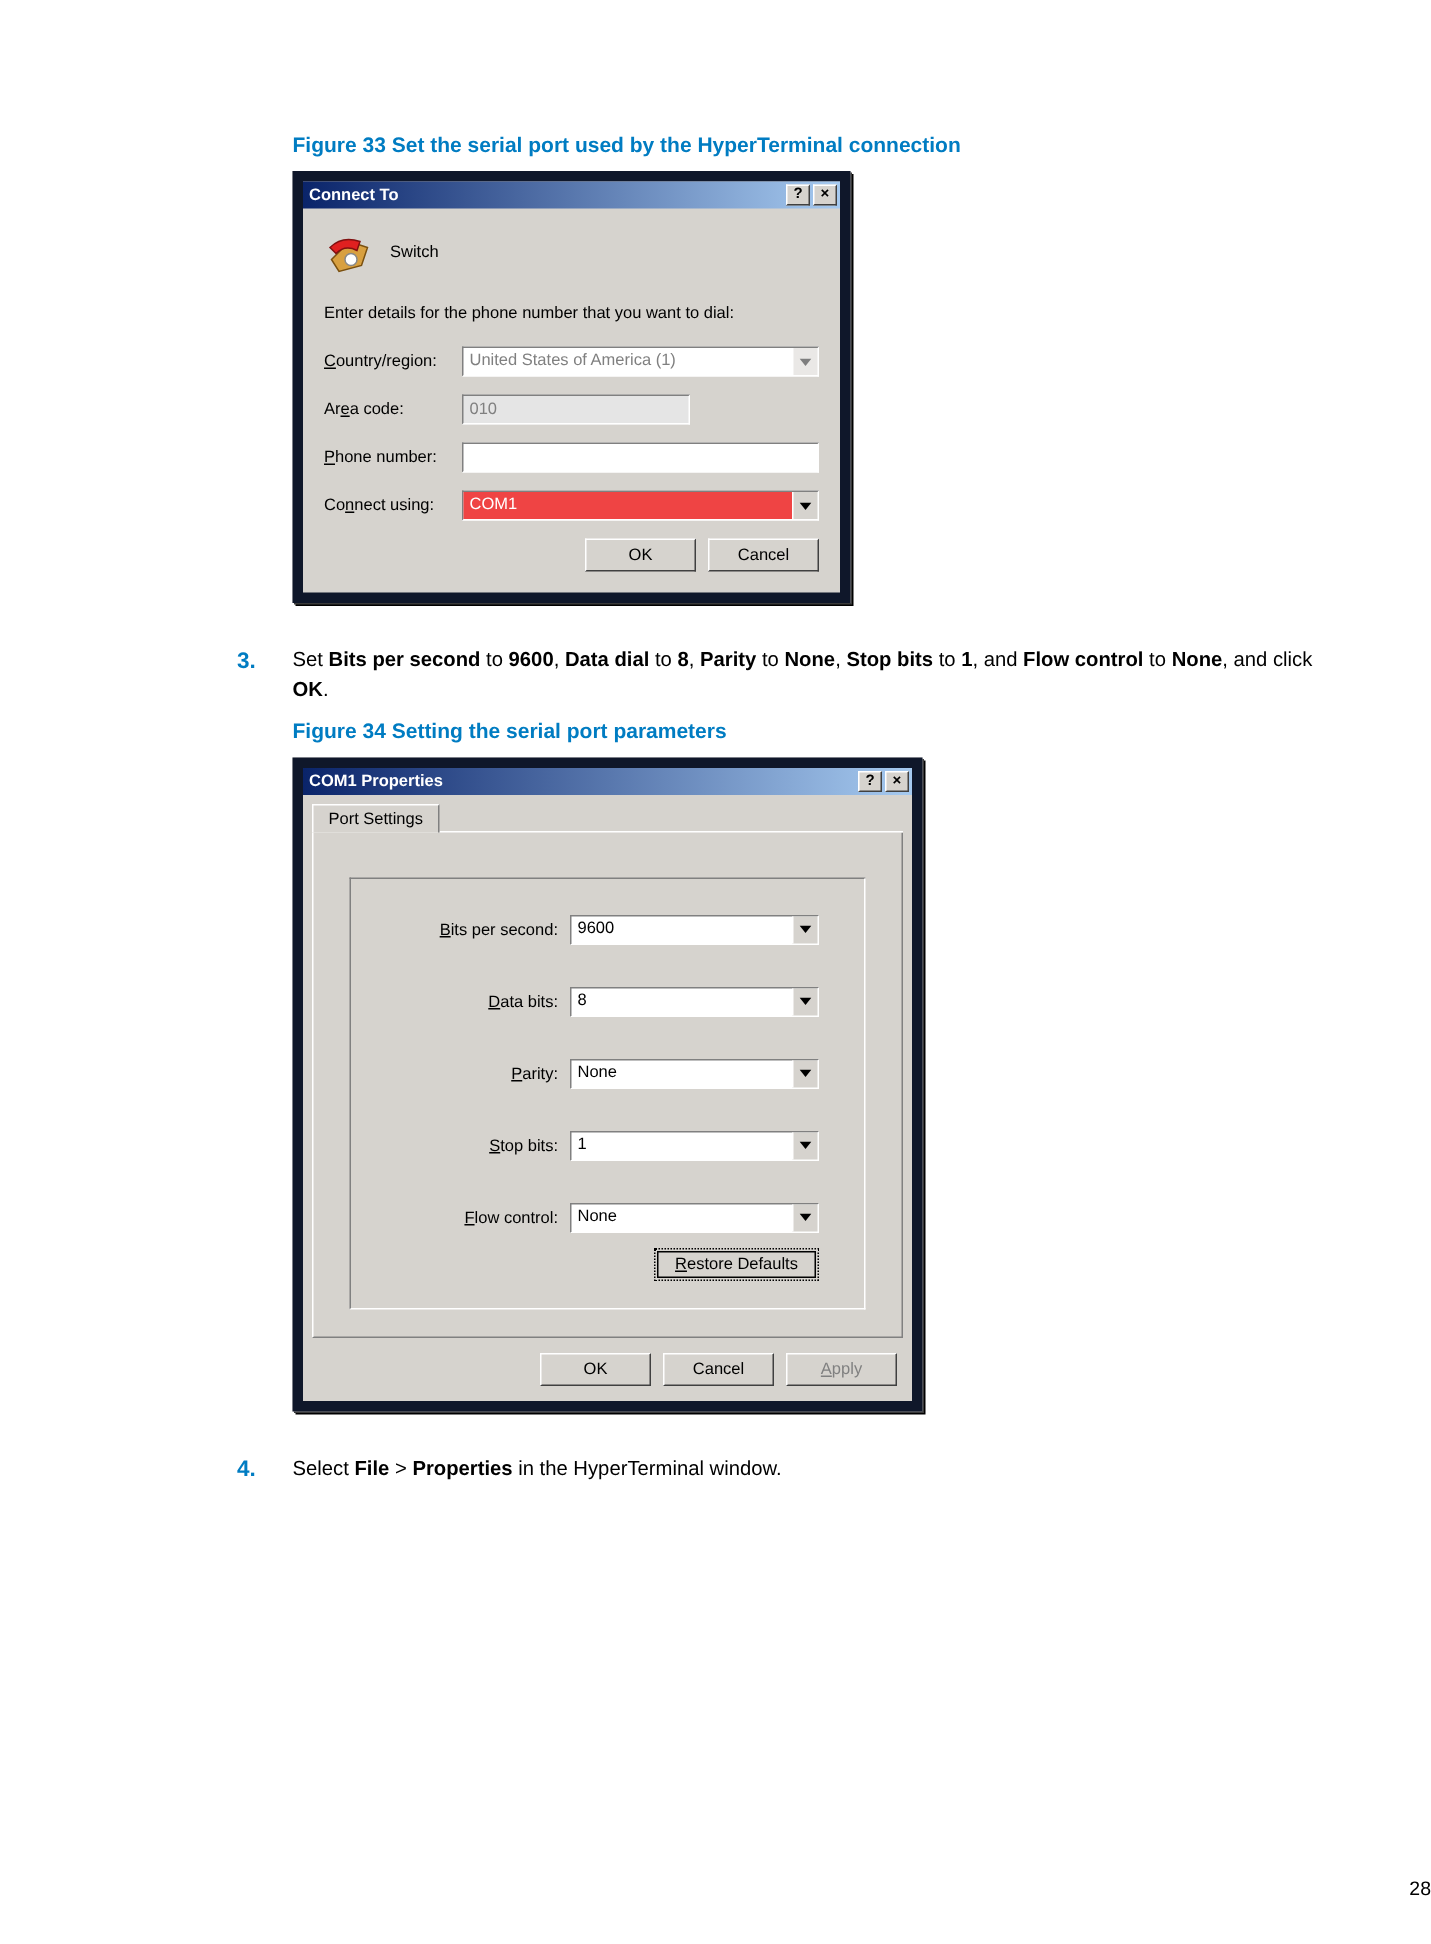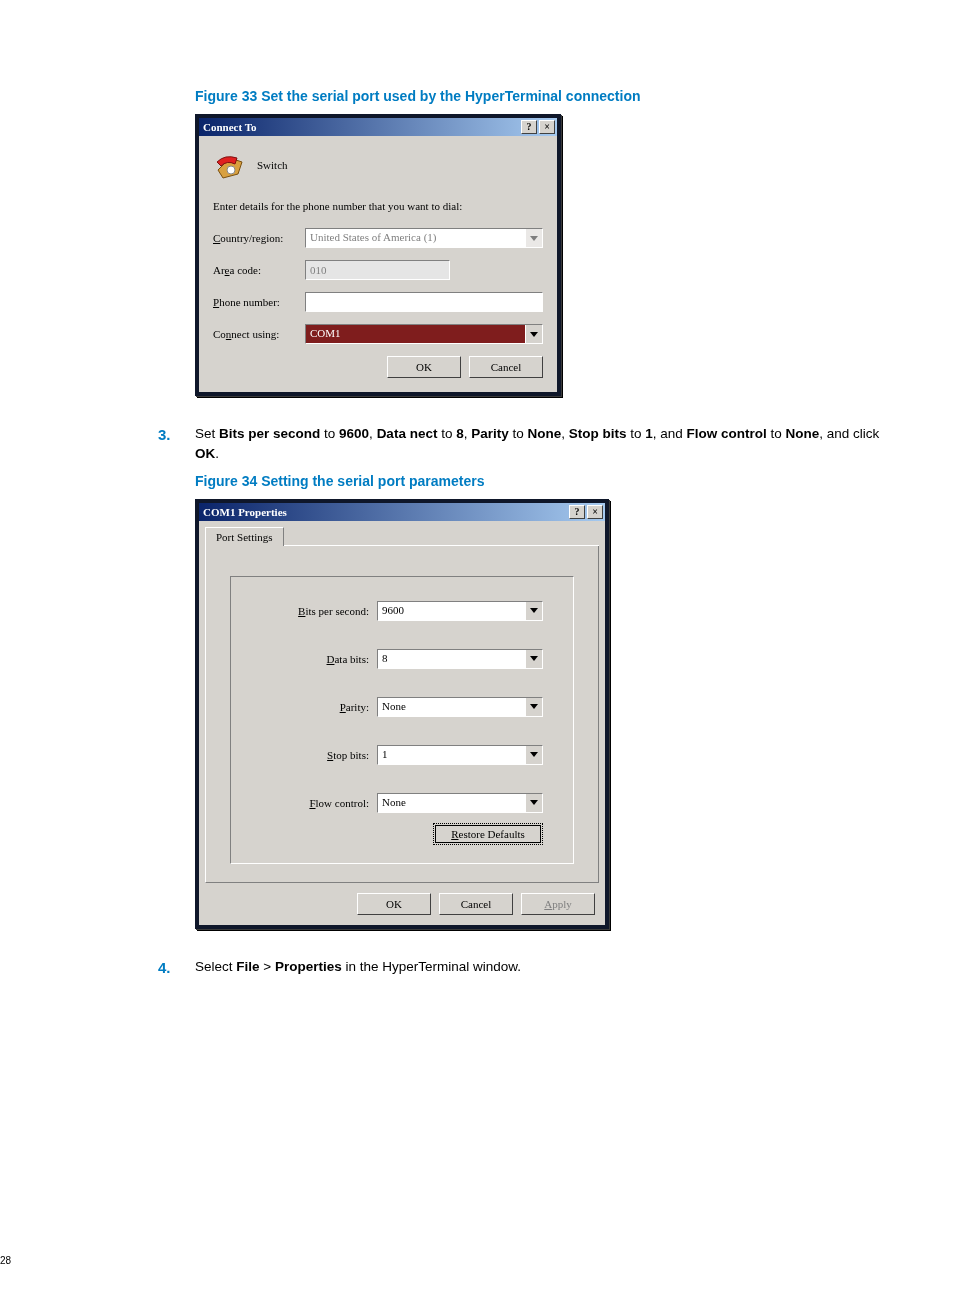--- a/index.html
+++ b/index.html
@@ -17,24 +17,24 @@
     box-sizing: border-box;
     padding: 88px 63px 0 158px;
   }
   .figcap {
     color: #007cc2;
     font-weight: bold;
     font-size: 14px;
     margin: 0 0 10px 37px;
   }
   .dlg {
-    border: 4px solid #0f172a;
+    border: 7px solid #0f172a;
     box-shadow: 1px 1px 0 #3a3a3a, 2px 2px 0 #000;
     background: #d6d3ce;
-    font-family: Liberation Serif, serif;
+    font-family: Liberation Sans, sans-serif;
     font-size: 11px;
     color: #000;
     margin-left: 37px;
   }
   .titlebar {
     height: 18px;
     background: linear-gradient(to right, #0a246a, #a6caf0);
     color: #fff;
     font-weight: bold;
     display: flex;
@@ -94,21 +94,21 @@
   .combo.disabled .val { color: #808080; }
   .combo .arrow {
     width: 16px;
     background: #d6d3ce;
     border-left: 1px solid #fff;
     display: flex;
     align-items: center;
     justify-content: center;
   }
   .combo.disabled .arrow { opacity: 0.5; }
-  .combo.selected .val { background: #7f1d1d; color: #fff; }
+  .combo.selected .val { background: #ef4444; color: #fff; }
   .btnrow { display: flex; justify-content: flex-end; gap: 8px; margin-top: 10px; }
   .btn95 {
     min-width: 74px;
     height: 22px;
     background: #d6d3ce;
     border: 1px solid #fff;
     border-right-color: #404040;
     border-bottom-color: #404040;
     font: inherit;
     padding: 0 8px;
@@ -165,22 +165,22 @@
     border-right-color: #fff;
     border-bottom-color: #fff;
     padding: 24px 30px 18px 30px;
   }
   .prow { display: flex; align-items: center; margin-bottom: 28px; justify-content: space-between; }
   .plabel { width: 108px; text-align: right; padding-right: 8px; }
   .pnum {
     position: absolute;
     bottom: 30px;
     left: 0; right: 0;
-    text-align: left;
-    font-size: 10px;
+    text-align: right;
+    font-size: 13px;
   }
   svg.caret { width: 8px; height: 5px; }
 </style>
 </head>
 <body>
 
 <div class="page">
 
   <div class="figcap">Figure 33 Set the serial port used by the HyperTerminal connection</div>
 
@@ -239,21 +239,21 @@
       <div class="btnrow">
         <button class="btn95">OK</button>
         <button class="btn95">Cancel</button>
       </div>
     </div>
   </div>
 
   <div class="step">
     <div class="num">3.</div>
     <div class="body">
-      <span>Set </span><b>Bits per second</b><span> to </span><b>9600</b><span>, </span><b>Data nect</b><span> to </span><b>8</b><span>, </span><b>Parity</b><span> to </span><b>None</b><span>, </span><b>Stop bits</b><span> to </span><b>1</b><span>, and </span><b>Flow control</b><span> to </span><b>None</b><span>, and click </span><b>OK</b><span>.</span>
+      <span>Set </span><b>Bits per second</b><span> to </span><b>9600</b><span>, </span><b>Data dial</b><span> to </span><b>8</b><span>, </span><b>Parity</b><span> to </span><b>None</b><span>, </span><b>Stop bits</b><span> to </span><b>1</b><span>, and </span><b>Flow control</b><span> to </span><b>None</b><span>, and click </span><b>OK</b><span>.</span>
     </div>
   </div>
 
   <div class="figcap" style="margin-top:8px">Figure 34 Setting the serial port parameters</div>
 
   <div class="dlg" style="width:406px">
     <div class="titlebar">
       <span>COM1 Properties</span>
       <span class="spacer"></span>
       <span class="winbtn">?</span>

